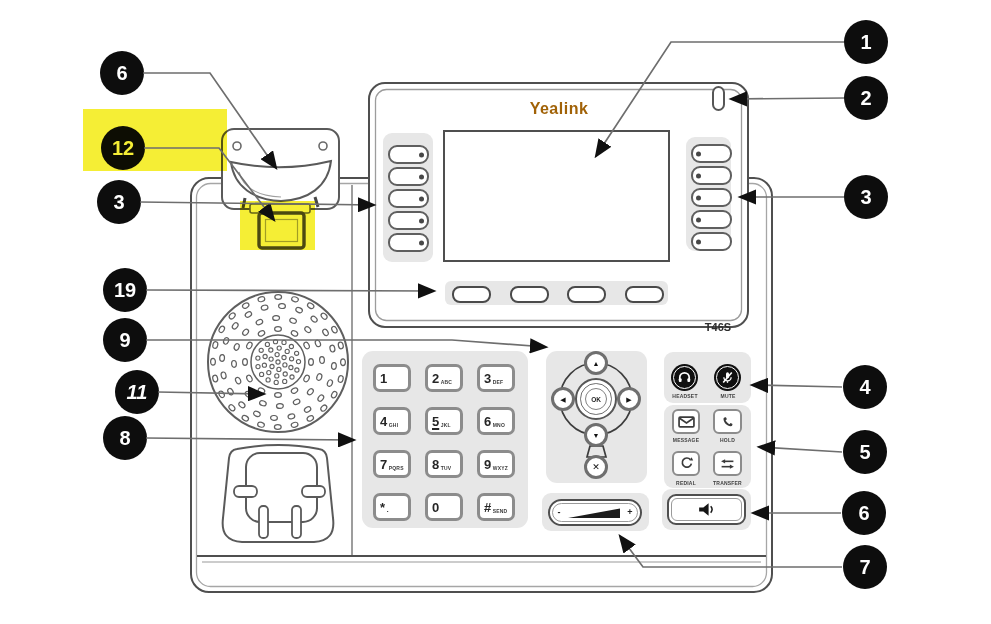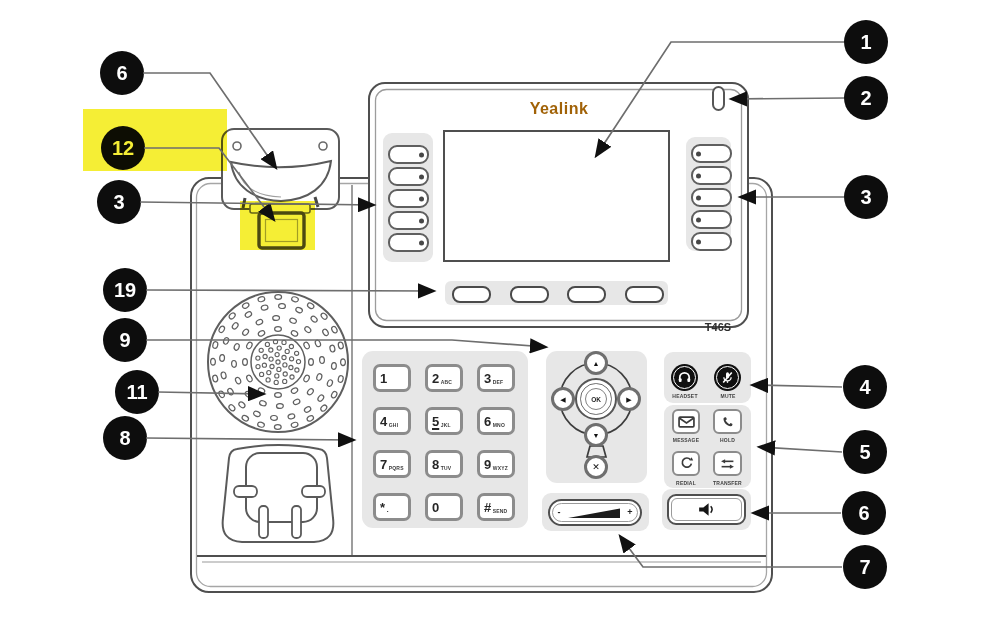--- a/index.html
+++ b/index.html
@@ -404,21 +404,21 @@
   <div class="callout" style="left:844px;top:175px;">3</div>
   <div class="callout" style="left:843px;top:365px;">4</div>
   <div class="callout" style="left:843px;top:430px;">5</div>
   <div class="callout" style="left:842px;top:491px;">6</div>
   <div class="callout" style="left:843px;top:545px;">7</div>
   <div class="callout" style="left:100px;top:51px;">6</div>
   <div class="callout" style="left:101px;top:126px;">12</div>
   <div class="callout" style="left:97px;top:180px;">3</div>
   <div class="callout" style="left:103px;top:268px;">19</div>
   <div class="callout" style="left:103px;top:318px;">9</div>
-  <div class="callout" style="left:115px;top:370px;">11</div>
+  <div class="callout" style="left:115px;top:370px;font-style:italic;">11</div>
   <div class="callout" style="left:103px;top:416px;">8</div>
 
   <div class="hl hlB"></div>
   <div class="hl hlA"></div>
 
   <svg class="leader" width="991" height="624" viewBox="0 0 991 624">
     <defs>
       <marker id="ah" markerWidth="11" markerHeight="9" refX="9.5" refY="4.5" orient="auto">
         <path d="M0,0 L11,4.5 L0,9 Z" fill="#101010"></path>
       </marker>

